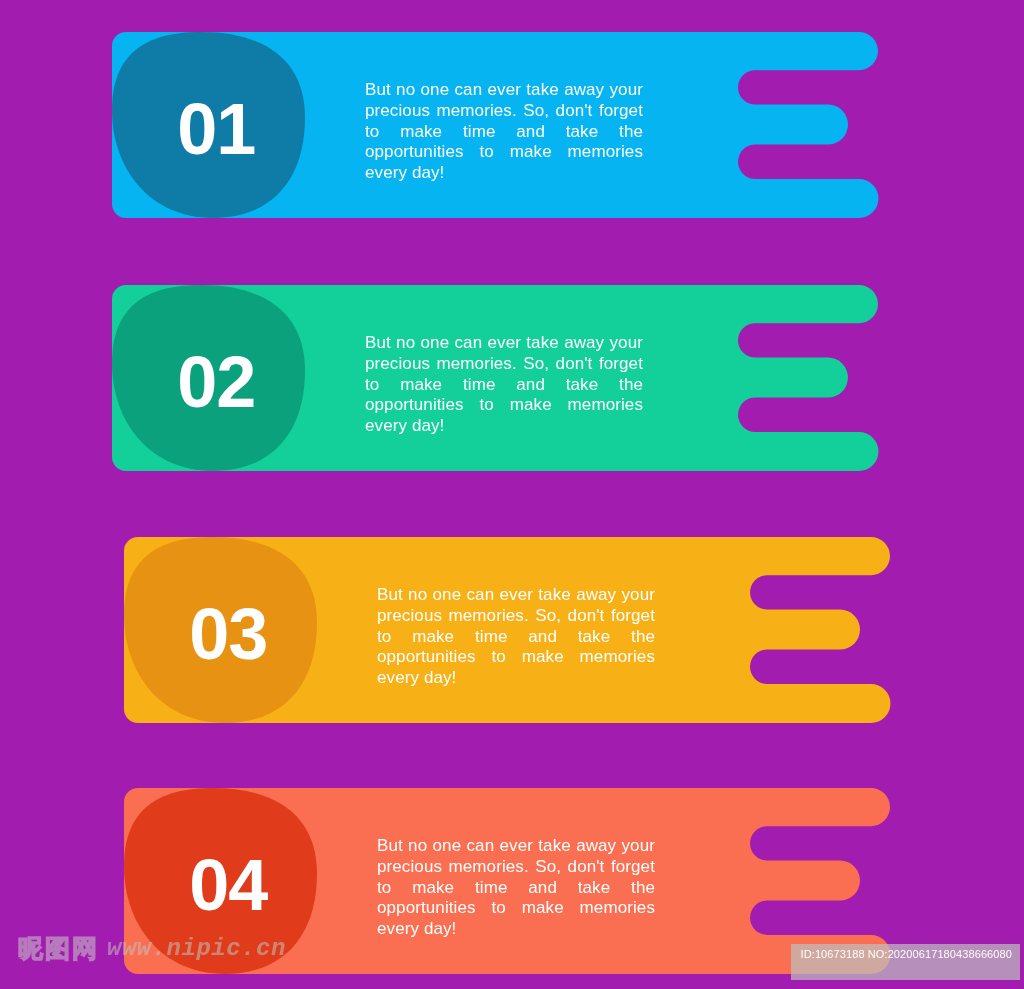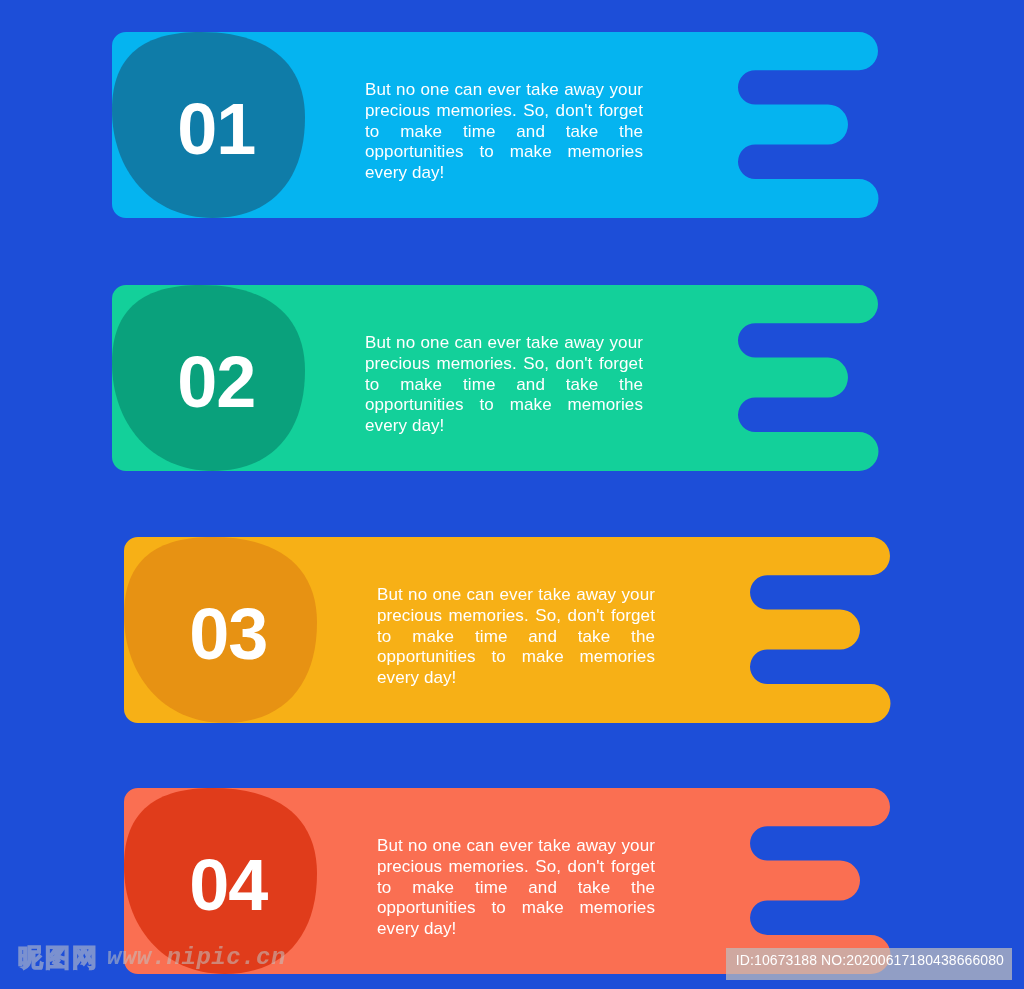--- a/index.html
+++ b/index.html
@@ -9,21 +9,21 @@
     height: 989px;
     background: #ffffff;
     font-family: "Liberation Sans", sans-serif;
     overflow: hidden;
   }
 
   #canvas {
     position: relative;
     width: 1024px;
     height: 989px;
-    background: #1d4ed8;
+    background: #a21caf;
   }
 
   .banner {
     position: absolute;
     left: 0;
     top: 0;
   }
 
   .banner svg {
     display: block;
@@ -47,21 +47,21 @@
     text-align: justify;
     text-align-last: left;
     width: 278px;
     letter-spacing: 0.1px;
   }
 
   
   #watermark {
     position: absolute;
     left: 18px;
-    bottom: 15px;
+    bottom: 24px;
     display: flex;
     align-items: center;
     gap: 8px;
     opacity: 0.55;
     pointer-events: none;
   }
   #watermark .wm-cn {
     font-family: "DejaVu Sans", sans-serif;
     font-size: 25px;
     font-weight: bold;
@@ -73,27 +73,27 @@
     font-family: Liberation Mono, monospace;
     font-style: italic;
     font-size: 24px;
     font-weight: bold;
     color: #c2c2c2;
     letter-spacing: 0.5px;
   }
 
   #id-badge {
     position: absolute;
-    right: 12px;
+    right: 4px;
     bottom: 9px;
     background: rgba(190,190,190,0.72);
     color: #ffffff;
     font-family: "Liberation Sans", sans-serif;
-    font-size: 14px;
-    padding: 4px 8px 12px 10px;
+    font-size: 11px;
+    padding: 4px 8px 20px 10px;
     white-space: nowrap;
     letter-spacing: 0.1px;
   }
 </style>
 </head>
 <body>
 
 <div id="canvas">
 
   <div class="banner" id="b0">

